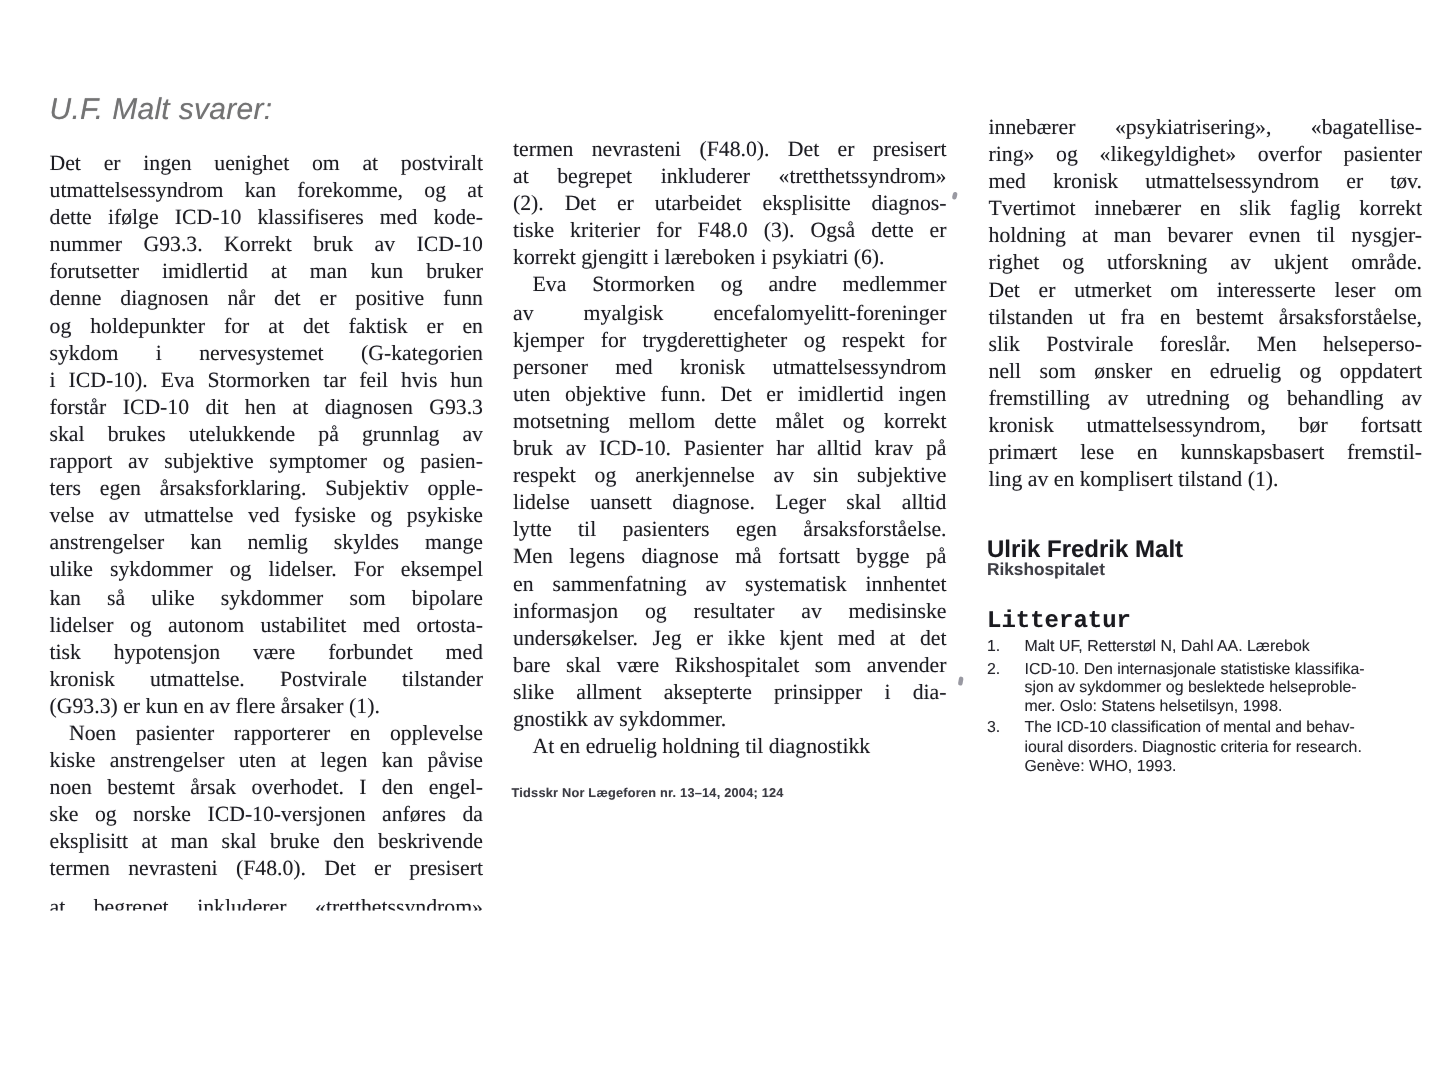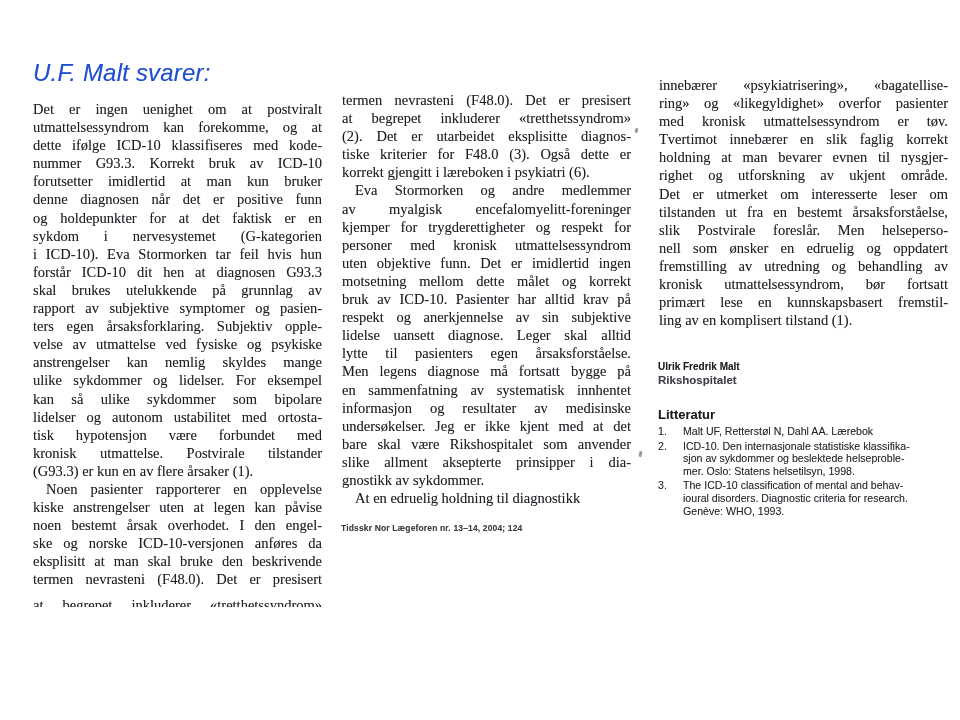--- a/index.html
+++ b/index.html
@@ -4,21 +4,21 @@
 <style>
   html,body{margin:0;padding:0;}
   body{
     width:960px;height:720px;background:#ffffff;position:relative;overflow:hidden;
     font-family:"Liberation Serif", serif;
   }
   .page{position:absolute;inset:0;background:#ffffff;}
   .article-title{
     position:absolute;left:33px;top:62px;
     font-family:"Liberation Sans", sans-serif;font-style:italic;
-    font-size:24px;line-height:22px;color:#1d4ed8;letter-spacing:.2px;
+    font-size:20px;line-height:22px;color:#737373;letter-spacing:.2px;
     text-shadow:0 0 .6px rgba(40,40,55,.35);
   }
   .col{
     position:absolute;width:289px;
     font-size:14.5px;line-height:18.1px;color:#1d1d22;
     text-shadow:0 0 .6px rgba(30,30,45,.35);
   }
   .col .line{text-align:justify;text-align-last:justify;}
   .col .line.indent{text-indent:13px;}
   .col .line.last{text-align:left;text-align-last:left;}
@@ -34,28 +34,28 @@
   .journal-footer{
     position:absolute;left:341px;top:521px;
     font-family:"Liberation Sans", sans-serif;font-size:8.5px;font-weight:600;
     letter-spacing:.15px;color:#3b3b42;line-height:14px;
     text-shadow:0 0 .5px rgba(40,40,55,.3);
   }
   .signature{
     position:absolute;left:658px;top:360px;
     font-family:"Liberation Sans", sans-serif;line-height:13.5px;
   }
-  .signature .sig-name{font-size:10px;font-weight:700;color:#1a1a1f;text-shadow:0 0 .5px rgba(30,30,45,.3);}
+  .signature .sig-name{font-size:16px;font-weight:700;color:#1a1a1f;text-shadow:0 0 .5px rgba(30,30,45,.3);}
   .signature .sig-affiliation{font-size:11.5px;color:#404047;text-shadow:0 0 .5px rgba(40,40,55,.25);font-weight:bold;}
   .literature{
     position:absolute;left:658px;top:408px;width:292px;
     font-family:"Liberation Sans", sans-serif;color:#26262c;
     text-shadow:0 0 .5px rgba(40,40,55,.3);
   }
-  .literature .lit-heading{font-size:13px;font-weight:700;color:#1a1a1f;margin-bottom:4px;line-height:13px;}
+  .literature .lit-heading{font-size:16px;font-weight:700;color:#1a1a1f;margin-bottom:4px;line-height:13px;font-family:Liberation Mono, monospace;}
   .ref{position:relative;padding-left:25px;font-size:10.6px;line-height:12.6px;margin-bottom:2px;}
   .ref .ref-num{position:absolute;left:0;top:0;}
   .ref .line{text-align:left;}
   .scan-artifact{position:absolute;background:rgba(70,70,85,.55);border-radius:2px;}
   .artifact-1{left:635px;top:128px;width:3px;height:5px;transform:rotate(14deg);}
   .artifact-2{left:639px;top:451px;width:2.5px;height:6px;transform:rotate(10deg);}
 </style>
 </head>
 <body>
 

